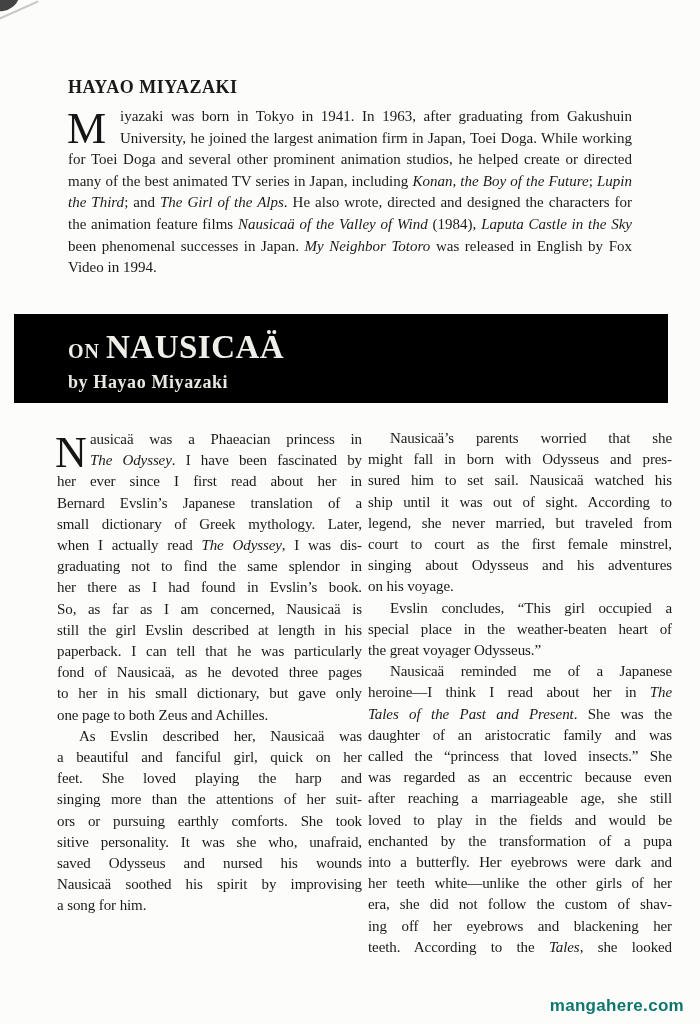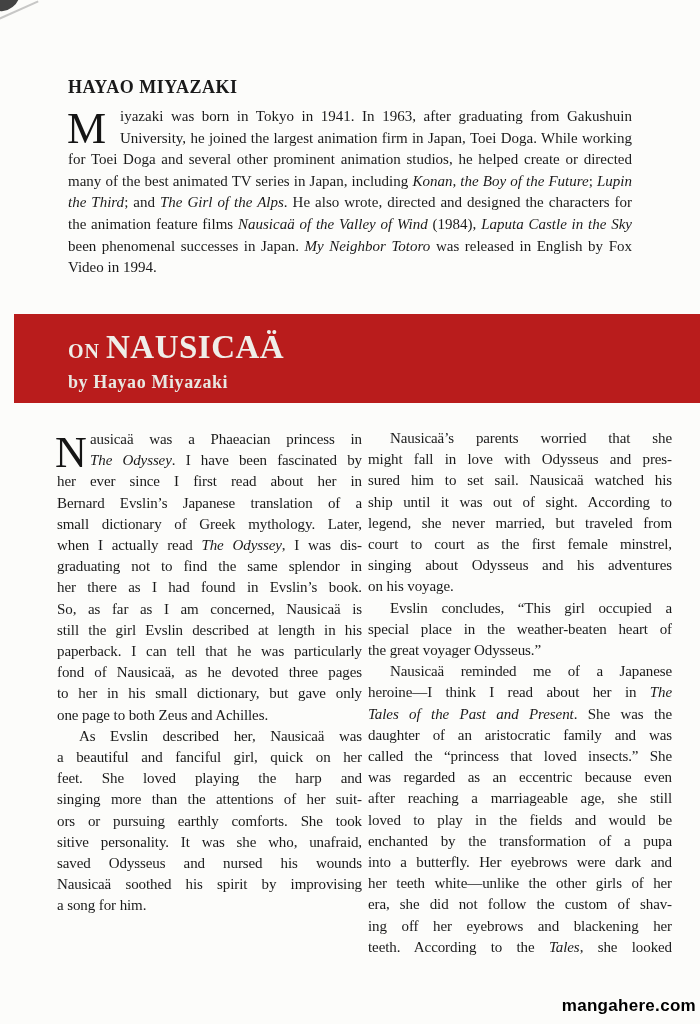--- a/index.html
+++ b/index.html
@@ -33,45 +33,45 @@
   }
   
   .intro {
     position:absolute; left:68px; top:106px; width:564px;
     font-size:15px; line-height:21.6px;
   }
   .intro .dropcap { left:-1px; top:3px; font-size:44px; line-height:40px; }
   .intro .has-dropcap div.tline:nth-of-type(-n+2) { margin-left:52px; }
   
   .banner {
-    position:absolute; left:14px; top:314px; width:686px; height:89px;
-    background:#b91c1c; color:#efeee9;
+    position:absolute; left:14px; top:314px; width:612px; height:89px;
+    background:#000000; color:#efeee9;padding-left:42px;
   }
   .banner-heading {
     position:absolute; left:54px; top:14px; line-height:38px; white-space:nowrap;
   }
   .banner-kicker { font-size:20px; font-weight:700; letter-spacing:1px; margin-right:6px; }
   .banner-title { font-size:33px; font-weight:700; letter-spacing:.5px; }
   .banner-byline {
     position:absolute; left:54px; top:58px;
     font-size:18px; font-weight:700; letter-spacing:.6px; color:#e9e8e2; white-space:nowrap;
   }
   
   .col {
     position:absolute; font-size:15px; line-height:21.2px; letter-spacing:-0.1px;
   }
   .col-left  { left:57px;  top:429px; width:305px; }
   .col-right { left:368px; top:428px; width:304px; }
   .col .dropcap { left:-2px; top:4px; font-size:44px; line-height:40px; }
   .col .has-dropcap div.tline:nth-of-type(-n+2) { margin-left:33px; }
   
   .watermark {
-    position:absolute; right:4px; top:996px;
+    position:absolute; right:16px; top:996px;
     font-family:"Liberation Sans", sans-serif;
-    font-size:17px; font-weight:700; letter-spacing:.3px; color:#000000;
+    font-size:17px; font-weight:700; letter-spacing:.3px; color:#0f766e;
   }
 </style>
 </head>
 <body>
 
 <div class="page">
 
   <div class="smudge-blob"></div>
   <div class="smudge-line"></div>
 
@@ -124,21 +124,21 @@
         <div class="tline"><span>ors or pursuing earthly comforts. She took</span></div>
         <div class="tline"><span>sitive personality. It was she who, unafraid,</span></div>
         <div class="tline"><span>saved Odysseus and nursed his wounds</span></div>
         <div class="tline"><span>Nausicaä soothed his spirit by improvising</span></div>
         <div class="tline endline"><span>a song for him.</span></div>
       </div>
     </div>
   <div class="col col-right">
       <div class="para">
         <div class="tline indent"><span>Nausicaä’s parents worried that she</span></div>
-        <div class="tline"><span>might fall in love with Odysseus and pres-</span></div>
+        <div class="tline"><span>might fall in born with Odysseus and pres-</span></div>
         <div class="tline"><span>sured him to set sail. Nausicaä watched his</span></div>
         <div class="tline"><span>ship until it was out of sight. According to</span></div>
         <div class="tline"><span>legend, she never married, but traveled from</span></div>
         <div class="tline"><span>court to court as the first female minstrel,</span></div>
         <div class="tline"><span>singing about Odysseus and his adventures</span></div>
         <div class="tline endline"><span>on his voyage.</span></div>
       </div>
       <div class="para">
         <div class="tline indent"><span>Evslin concludes, “This girl occupied a</span></div>
         <div class="tline"><span>special place in the weather-beaten heart of</span></div>

